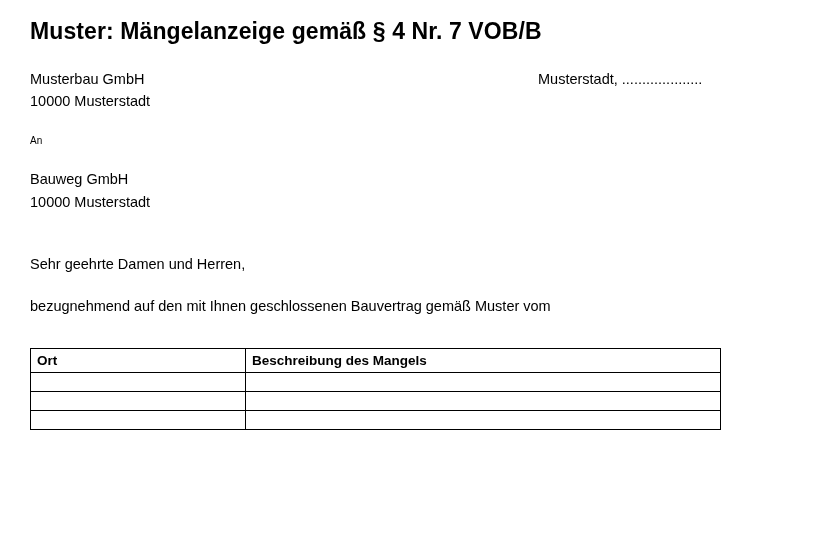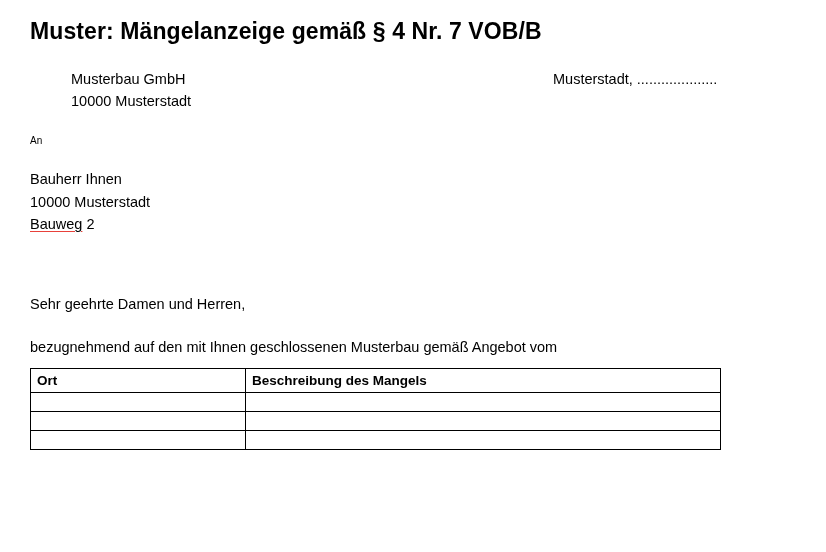--- a/index.html
+++ b/index.html
@@ -25,29 +25,28 @@
     font-size: 23px;
     font-weight: bold;
     letter-spacing: 0.1px;
     margin: 0 0 22px 0;
     line-height: 1.2;
   }
   .sender-block {
     position: relative;
     font-size: 14.5px;
     line-height: 1.55;
-    margin-left: 41px;
   }
   .sender-line {
     white-space: pre;
   }
   .place-date {
     position: absolute;
     top: 0;
-    left: 482px;
+    left: 508px;
     font-size: 14.5px;
     white-space: pre;
   }
   .spacer-md { height: 20px; }
   .plain-line {
     font-size: 10px;
     line-height: 1.55;
   }
   .recipient-block {
     font-size: 14.5px;
@@ -61,31 +60,30 @@
     text-underline-offset: 2px;
   }
   .subject {
     font-size: 14.5px;
     font-weight: bold;
     line-height: 1.55;
   }
   .salutation {
     font-size: 14.5px;
     line-height: 1.55;
-    margin-top: 18px;
   }
   .body-par {
     font-size: 14.5px;
     line-height: 1.62;
     max-width: 680px;
   }
   table.defects {
     border-collapse: collapse;
     width: 690px;
-    margin-top: 9px;
+    margin-top: 29px;
     table-layout: fixed;
   }
   table.defects th,
   table.defects td {
     border: 1px solid #000000;
     font-size: 13.5px;
     padding: 4px 6px;
     vertical-align: top;
     height: 19px;
     box-sizing: border-box;
@@ -110,36 +108,35 @@
     <div class="place-date">Musterstadt, ....................</div>
   </div>
 
   <div class="spacer-md"></div>
 
   <div class="plain-line">An</div>
 
   <div class="spacer-md"></div>
 
   <div class="recipient-block">
-    <div>Bauherr Ihnen</div>
+    <div>Bauweg GmbH</div>
     <div>10000 Musterstadt</div>
-    <div><span class="spellcheck">Bauweg</span><span> 2</span></div>
   </div>
 
   <div class="spacer-md"></div>
 
 
   <div class="spacer-md"></div>
 
   <div class="salutation">Sehr geehrte Damen und Herren,</div>
 
   <div class="spacer-md"></div>
 
   <div class="body-par">
-    <div>bezugnehmend auf den mit Ihnen geschlossenen Musterbau gemäß Angebot vom</div>
+    <div>bezugnehmend auf den mit Ihnen geschlossenen Bauvertrag gemäß Muster vom</div>
   </div>
 
   <table class="defects">
     <colgroup>
       <col class="c1">
       <col class="c2">
     </colgroup>
     <thead>
       <tr>
         <th>Ort</th>

